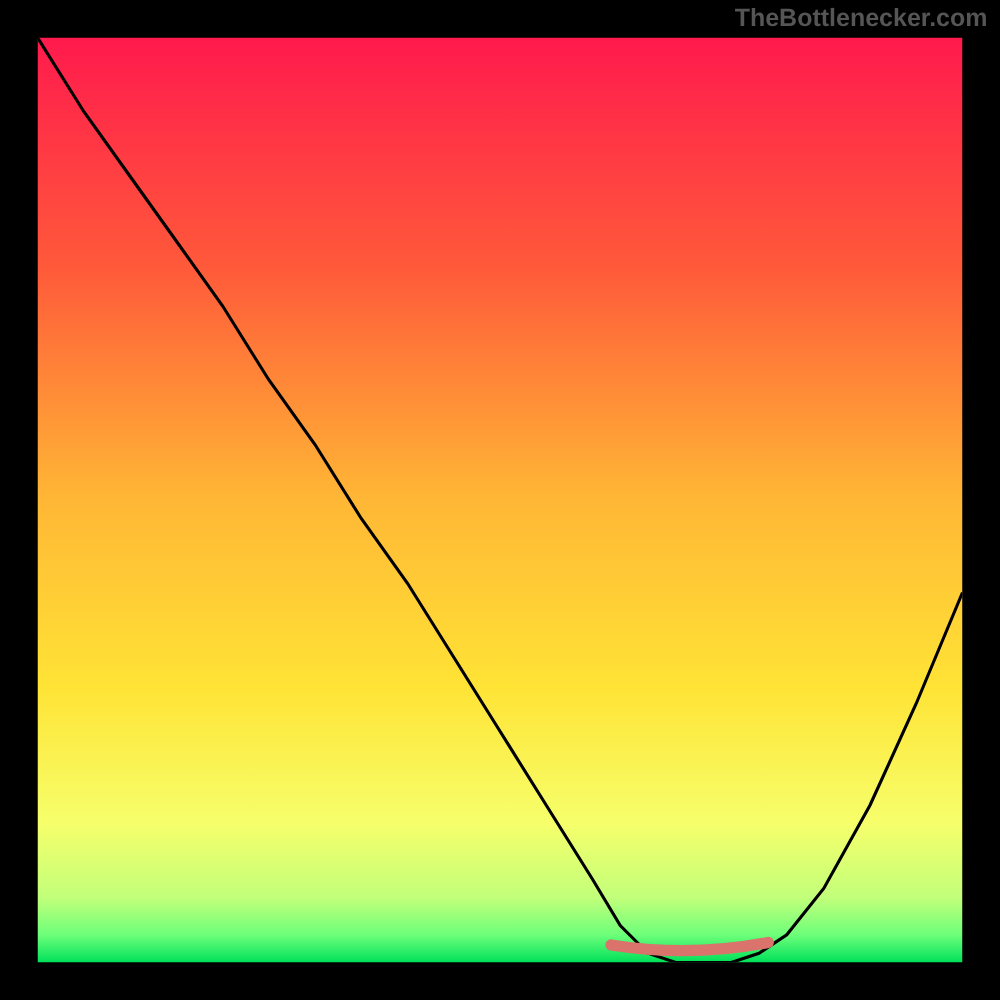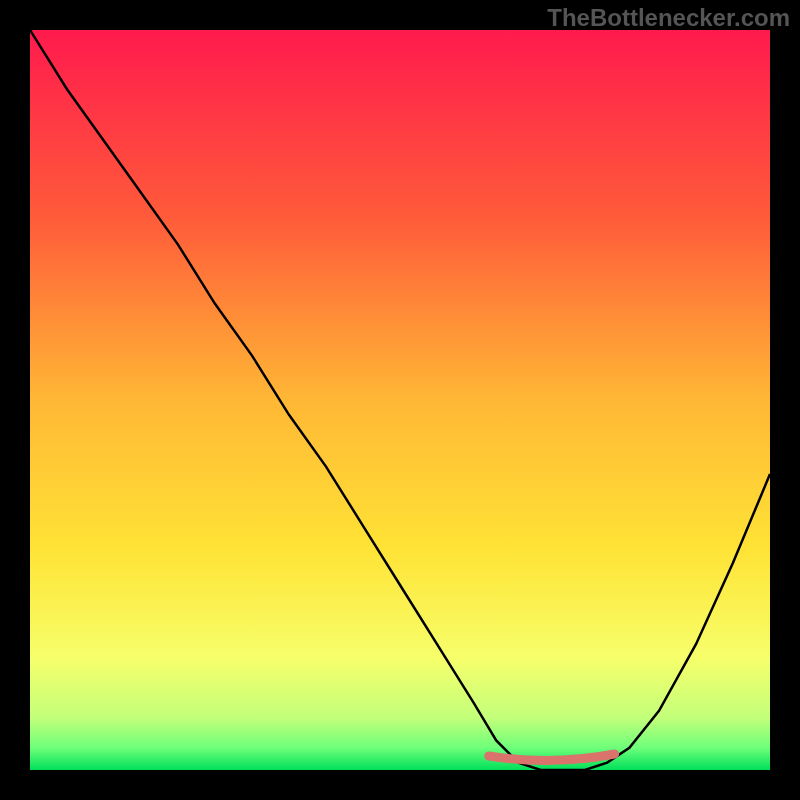--- a/index.html
+++ b/index.html
@@ -9,21 +9,21 @@
     height: 800px;
     background: #000;
     font-family: Arial, sans-serif;
     position: relative;
   }
   .watermark {
     position: absolute;
     top: 4px;
     right: 10px;
     color: #555;
-    font-size: 24px;
+    font-size: 20px;
     font-weight: bold;
     z-index: 10;
   }
   .plot-area {
     position: absolute;
     top: 30px;
     left: 30px;
     width: 740px;
     height: 740px;
   }

